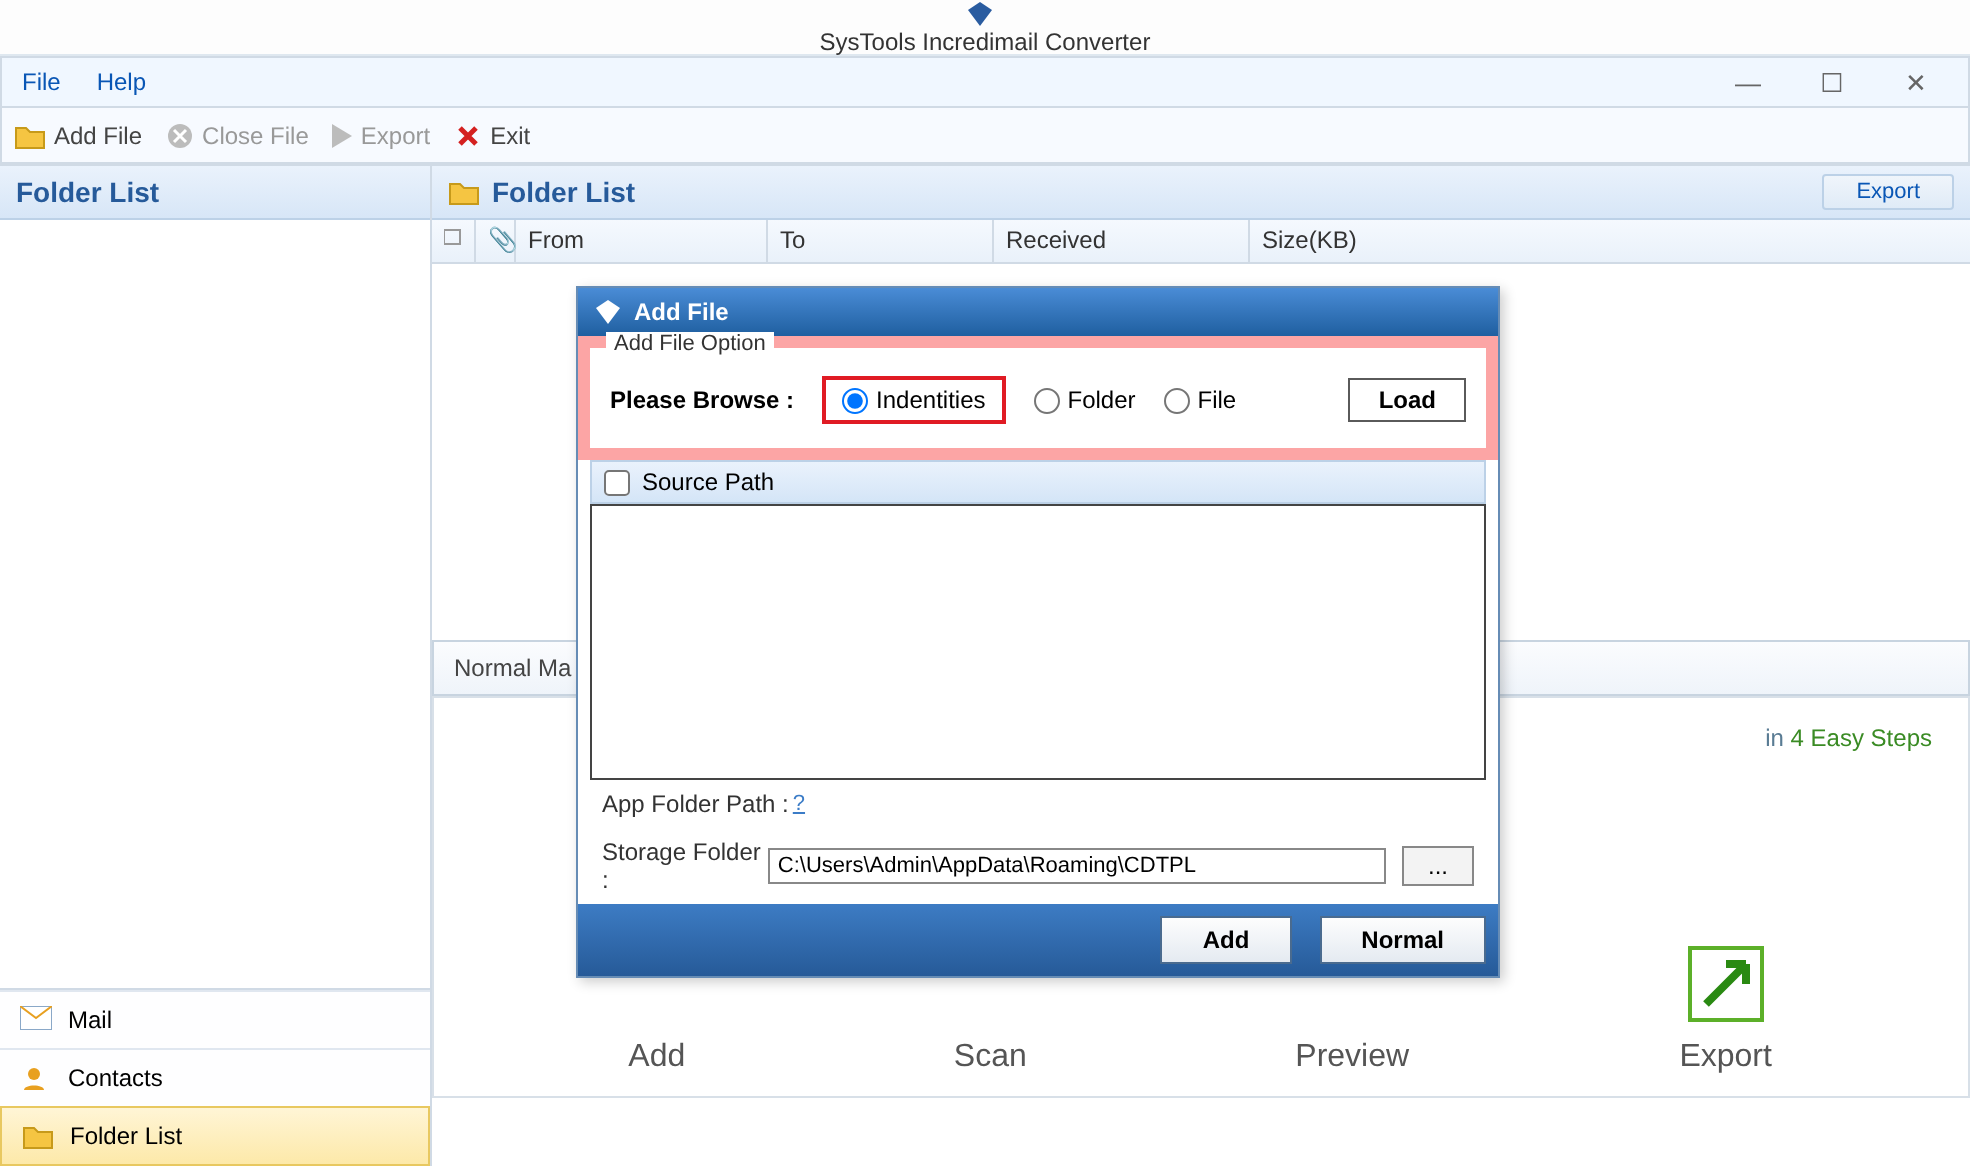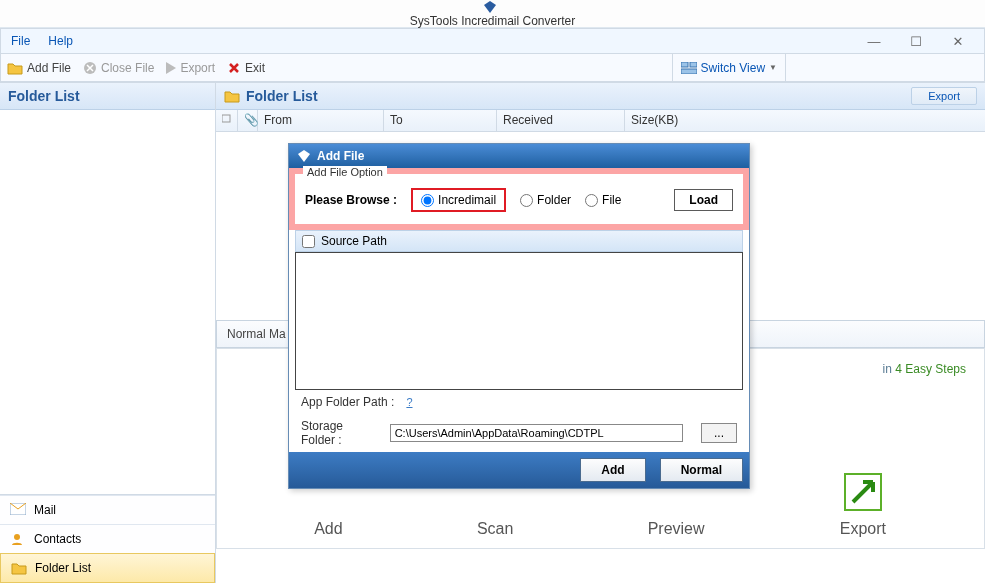--- a/index.html
+++ b/index.html
@@ -55,21 +55,21 @@
 .fieldset { border:6px solid #fca5a5; margin:0; padding:6px 10px 12px; position:relative;}
 .legend { position:absolute; top:-8px; left:8px; background:#fff; padding:0 4px; color:#333; font-size:11px;}
 .browse-row { display:flex; align-items:center; gap:14px; margin-top:8px;}
 .browse-row strong{font-size:12px;}
 .opt { display:flex; align-items:center; gap:4px;}
 .opt input{margin:0;}
 .opt.highlight { border:2px solid #e01b24; padding:3px 8px;}
 .load-btn { border:1px solid #5a5a5a; background:#fff; padding:3px 14px; font-weight:bold; margin-left:auto;}
 .src-header { background:linear-gradient(#eaf2fc,#d4e5f7); border:1px solid #bcd1e7; padding:3px 6px; margin:0 6px; display:flex; align-items:center; gap:6px;}
 .src-list { height:138px; border:1px solid #444; margin:0 6px; background:#fff;}
-.path-row { display:flex; align-items:center; gap:12px; padding:5px 12px; color:#333;}
+.path-row { display:flex; align-items:center; gap:2px; padding:5px 12px; color:#333;}
 .path-row input[type=text] { border:1px solid #888; padding:2px 4px; width:328px; font-size:11px;}
 .path-row .browse-btn { border:1px solid #888; padding:2px 12px; background:#f3f3f3; margin-left:6px;}
 .dlg-footer { background:linear-gradient(#3d7cc4,#265a98); padding:6px; display:flex; justify-content:flex-end; gap:14px;}
 .dlg-footer button { background:linear-gradient(#fdfdfd,#e4eaf1); border:1px solid #4a6b8f; padding:4px 20px; font-weight:bold; color:#000;}
 .qmark{color:#3b7cc7; text-decoration:underline; font-size:11px;}
 svg{display:block;}
 </style>
 </head>
 <body>
 
@@ -120,31 +120,20 @@
   </div>
   <div class="tbtn">
     <span>
         <svg width="14" height="14">
           <path d="M3 3l8 8M11 3l-8 8" stroke="#d42020" stroke-width="2.5"></path>
         </svg>
       </span>
     <span>Exit</span>
   </div>
   <div class="sep"></div>
-  <div class="switchview">
-    <span>
-        <svg width="16" height="12">
-          <rect x="0" y="0" width="7" height="5" fill="#9bc3e8" stroke="#3a75b0"></rect>
-          <rect x="9" y="0" width="7" height="5" fill="#9bc3e8" stroke="#3a75b0"></rect>
-          <rect x="0" y="7" width="16" height="5" fill="#9bc3e8" stroke="#3a75b0"></rect>
-        </svg>
-      </span>
-    <span>Switch View</span>
-    <span style="font-size:8px;color:#666;">▼</span>
-  </div>
   <div style="width:180px;"></div>
 </div>
 
 <div class="main">
 
   <div class="sidebar">
     <div class="sidebar-header">Folder List</div>
     <div class="sidebar-tree"></div>
     <div class="sidebar-nav">
       <div class="nav-item">
@@ -237,21 +226,21 @@
         </svg>
       </span>
     <span>Add File</span>
   </div>
   <div class="fieldset">
     <span class="legend">Add File Option</span>
     <div class="browse-row">
       <strong>Please Browse :</strong>
       <label class="opt highlight">
         <input type="radio" checked="" style="">
-        <span>Incredimail</span>
+        <span>Indentities</span>
       </label>
       <label class="opt">
         <input type="radio" style="">
         <span>Folder</span>
       </label>
       <label class="opt">
         <input type="radio" style="">
         <span>File</span>
       </label>
       <button class="load-btn">Load</button>

